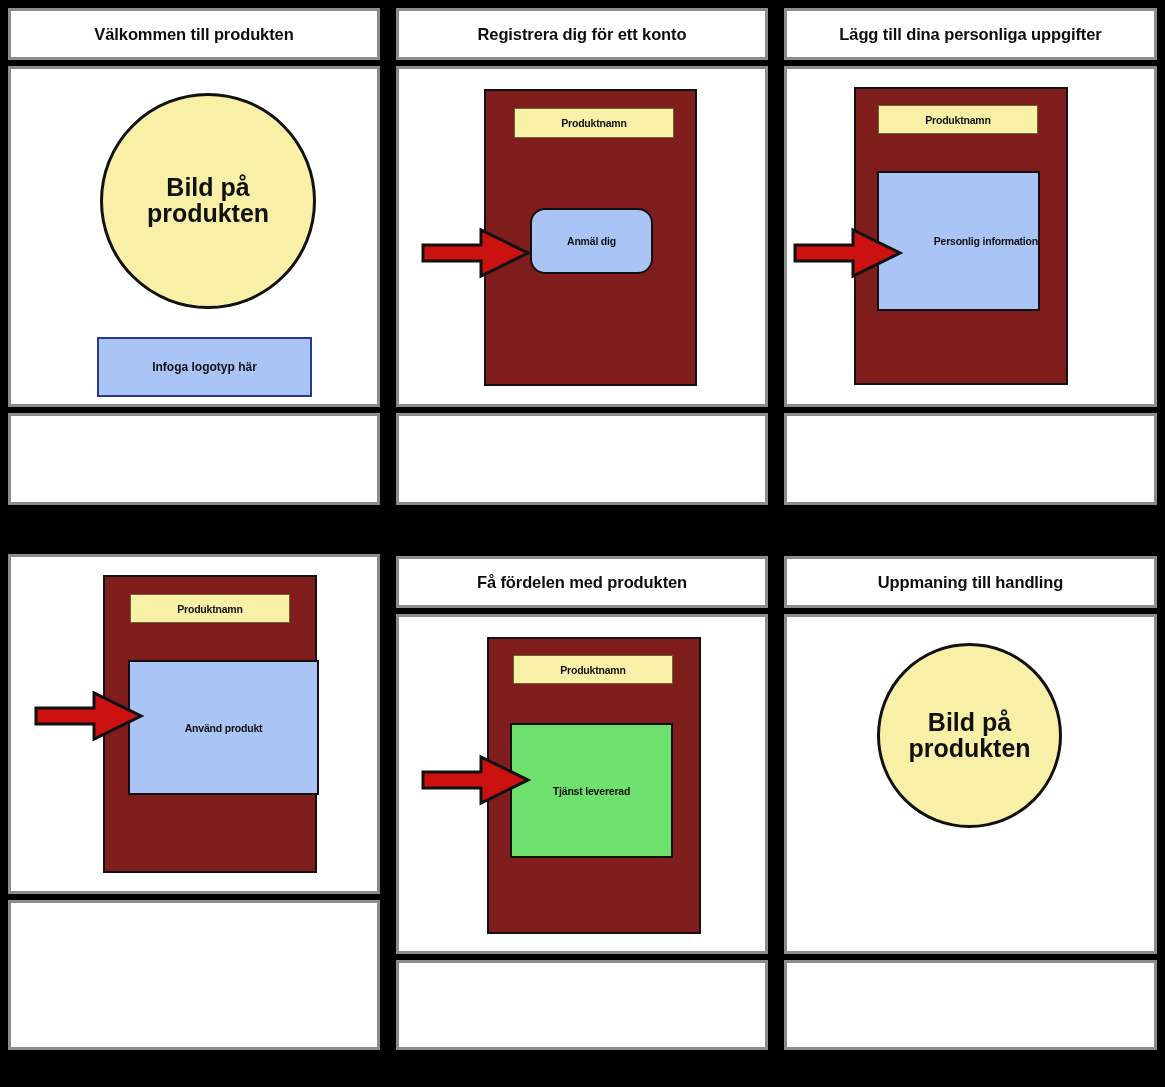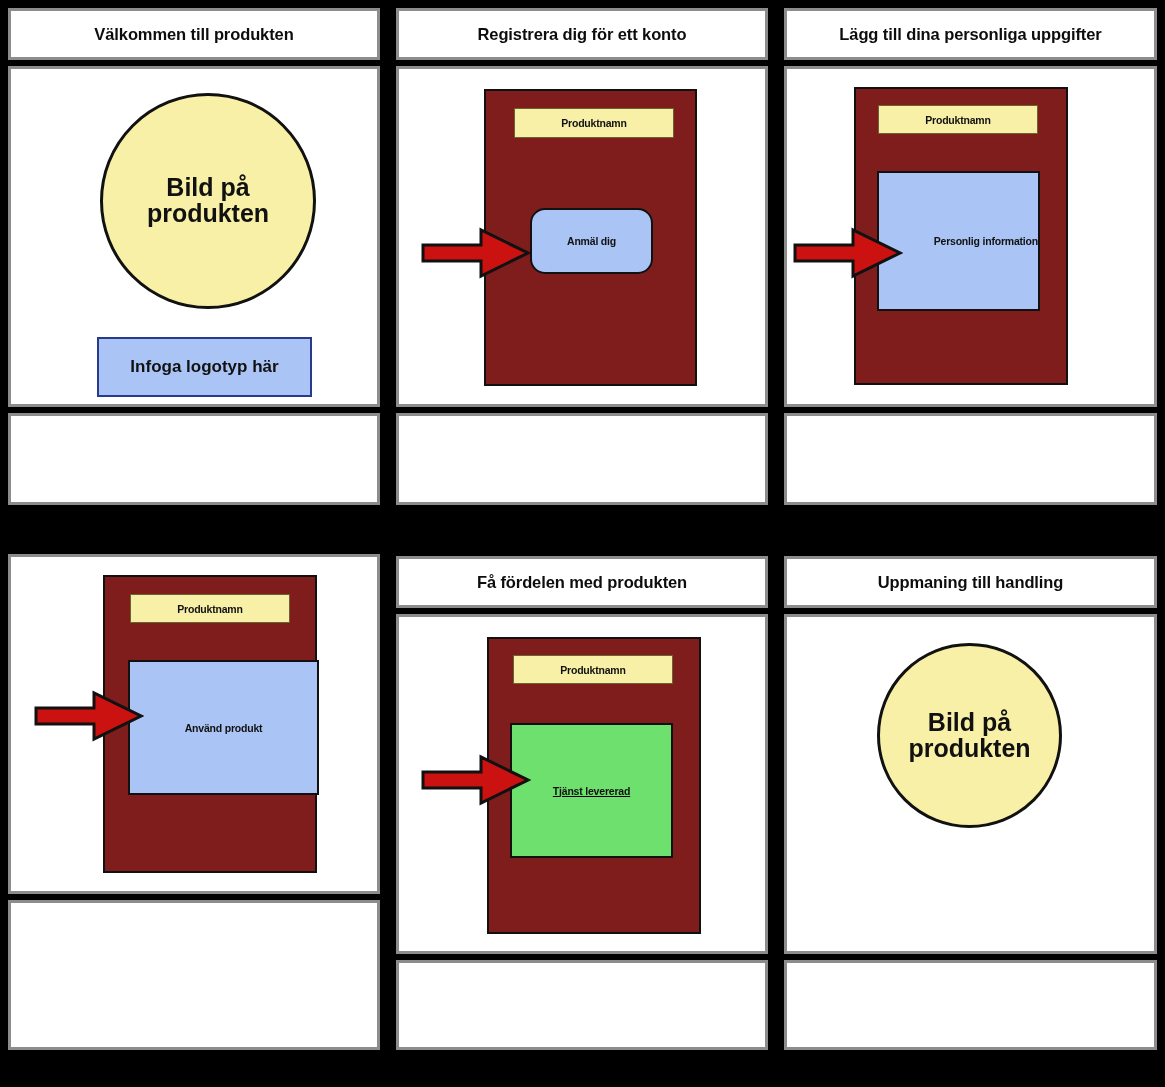--- a/index.html
+++ b/index.html
@@ -116,21 +116,21 @@
     background: #aac4f5;
     border: 2px solid #29398c;
     box-sizing: border-box;
     display: flex;
     align-items: center;
     justify-content: center;
     text-align: center;
   }
   .logo-box-label {
     font-weight: bold;
-    font-size: 17px;
+    font-size: 12px;
     color: #111111;
     font-stretch: condensed;
   }
 
   .cta-box {
     position: absolute;
     background: #aac4f5;
     border: 2.5px solid #111111;
     box-sizing: border-box;
     display: flex;
@@ -287,21 +287,21 @@
 
     <div class="col col-2">
       <div class="title-cell">
         <span class="title-text">Få fördelen med produkten</span>
       </div>
       <div class="art-cell">
         <div class="screen" style="left:88px; top:20px; width:214px; height:297px;">
           <div class="name-bar" style="left:24px; top:16px; width:160px; height:29px;">
             <span class="name-bar-label">Produktnamn</span>
           </div>
-          <div class="action-box green" style="left:21px; top:84px; width:163px; height:135px;text-decoration:underline;">
+          <div class="action-box green" style="left:21px; top:84px; width:163px; height:135px;">
             <span class="action-box-label">Tjänst levererad</span>
           </div>
         </div>
         <div class="arrow" style="left:22px; top:137px; width:110px; height:52px;">
           <svg width="110" height="52" viewBox="0 0 110 52">
             <polygon points="2,18 60,18 60,3 107,26 60,49 60,34 2,34" fill="#cc1111" stroke="#111111" stroke-width="3" stroke-linejoin="miter"></polygon>
           </svg>
         </div>
       </div>
       <div class="caption-cell"></div>

